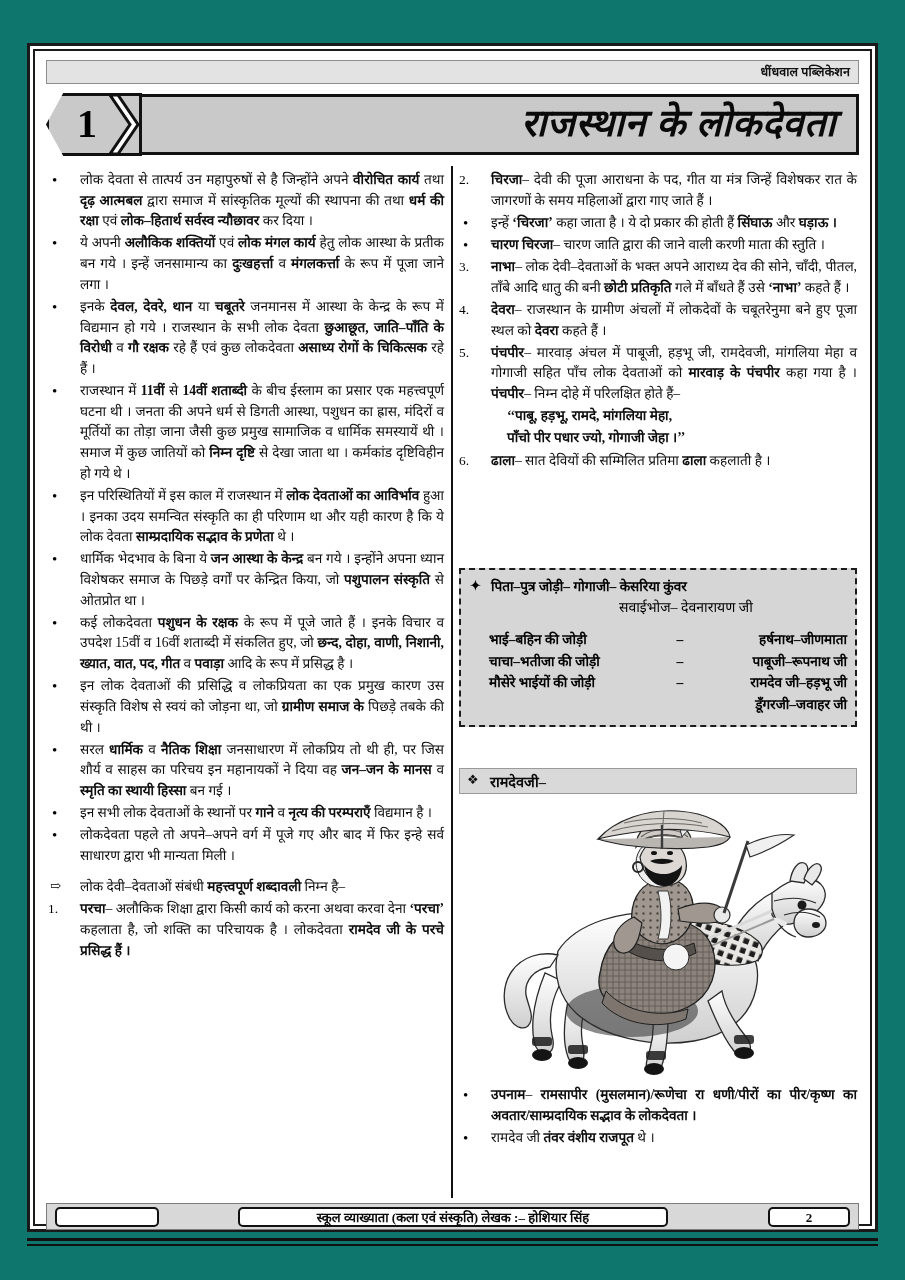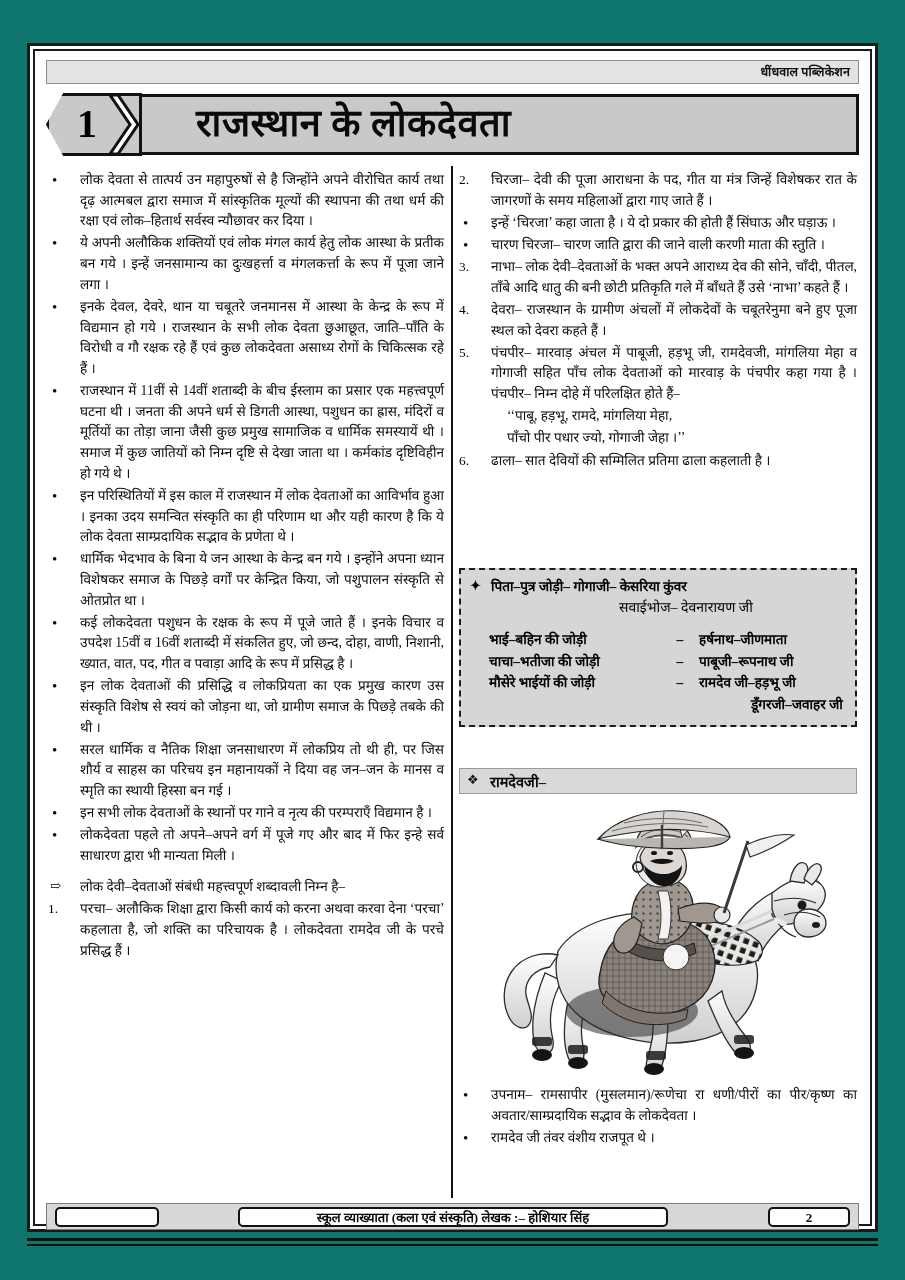--- a/index.html
+++ b/index.html
@@ -105,26 +105,27 @@
     left: 62px; top: 0px;
     width: 36px; height: 63px;
   }
   .chev-outline svg { display:block; }
   .banner-title {
     position: absolute;
     left: 150px; top: 0px;
     width: 640px;
     height: 63px;
     line-height: 60px;
-    text-align: left;
+    text-align: right;
     font-size: 38px;
     font-weight: bold;
     color: #0a0a0a;
     letter-spacing: 0.5px;
     white-space: nowrap;
+    font-style: italic;
   }
 
   
   .col-divider {
     position: absolute;
     left: 451px; top: 166px;
     width: 0;
     height: 1032px;
     border-left: 2px solid #111;
   }
@@ -163,21 +164,21 @@
   .li .marker.num {
     left: 0px;
     font-size: 13.4px;
     font-family: "Liberation Serif", serif;
   }
   .li .marker.arrow {
     left: 2px;
     top: -1px;
     font-size: 13px;
   }
-  b { font-weight: normal; }
+  b { font-weight: bold; }
 
   .gap-sm { height: 9px; }
 
   
   .pairs-box {
     position: absolute;
     left: 459px;
     top: 568px;
     width: 398px;
     box-sizing: border-box;
@@ -213,21 +214,21 @@
     font-weight: bold;
   }
   .pairs-table td {
     padding: 0.5px 0;
     line-height: 1.52;
     white-space: nowrap;
     vertical-align: top;
   }
   .pairs-table td.c1 { width: 178px; padding-left: 20px; }
   .pairs-table td.c2 { width: 26px; text-align: center; }
-  .pairs-table td.c3 { padding-left: 6px; }
+  .pairs-table td.c3 { padding-left: 6px; text-align: right; }
   .pairs-table td.c3.indent { padding-left: 58px; }
 
   
   .sec-bar {
     position: absolute;
     left: 459px;
     top: 768px;
     width: 398px;
     height: 26px;
     background: #d9d9d9;

